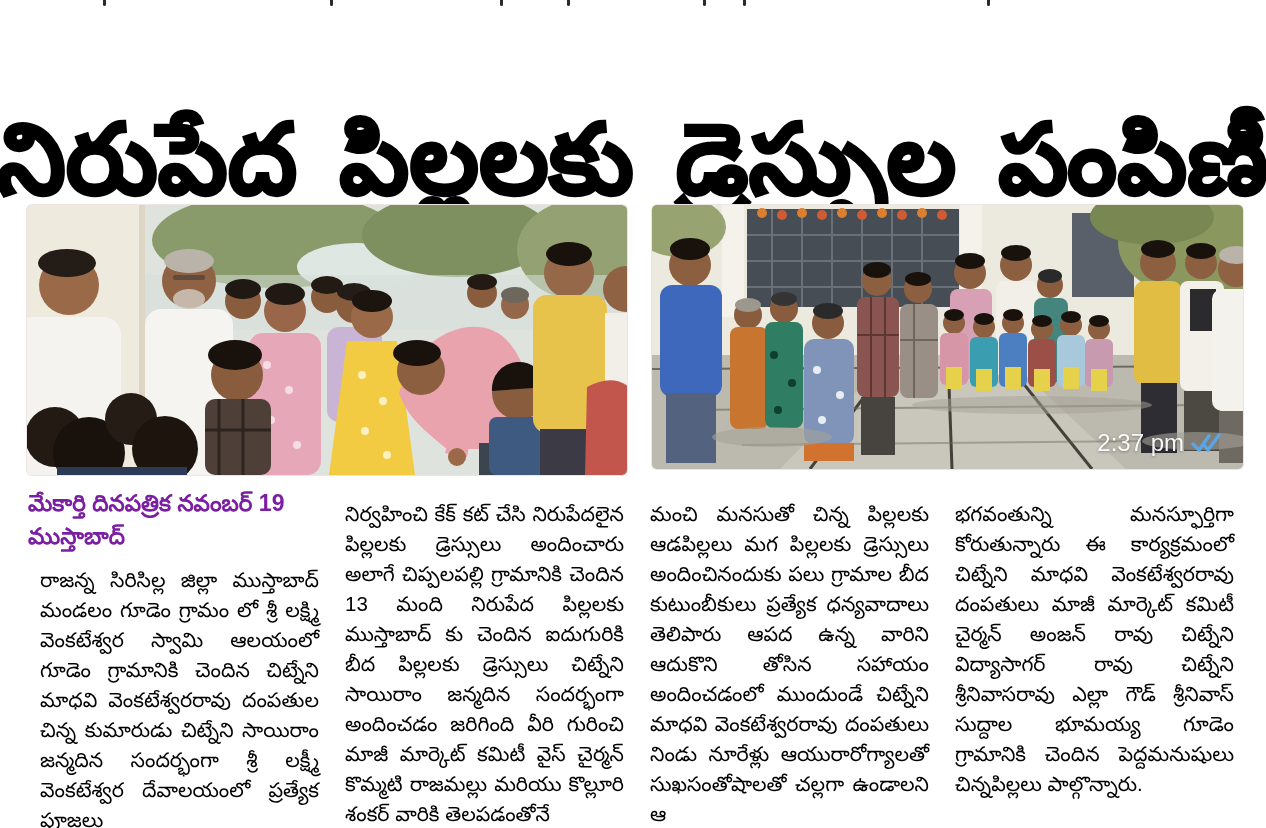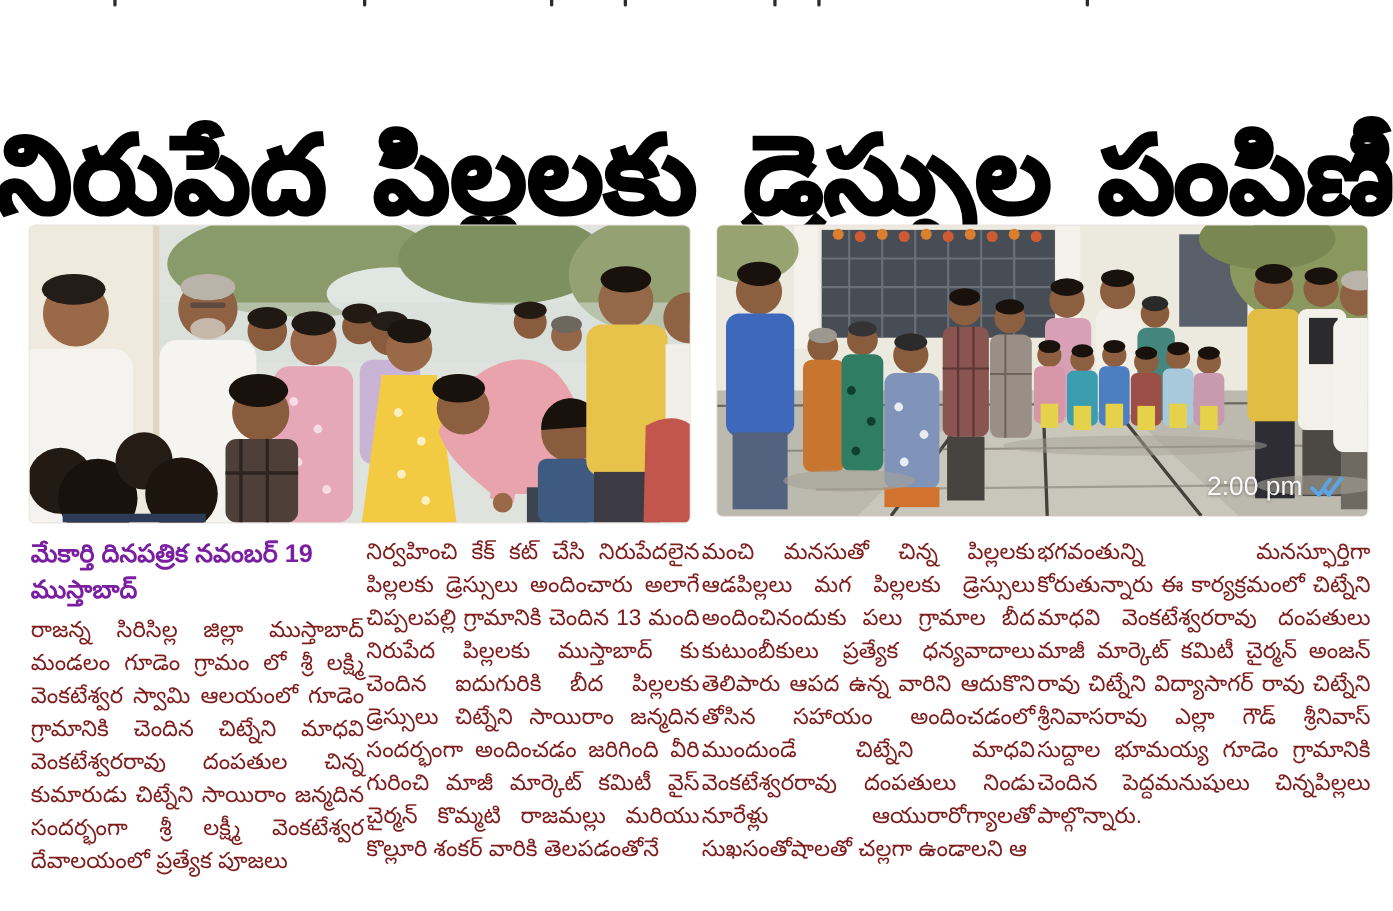--- a/index.html
+++ b/index.html
@@ -48,22 +48,22 @@
     position:absolute;top:487px;left:28px;width:1218px;
     display:grid;grid-template-columns:repeat(4,1fr);column-gap:2px;
   }
   .col{min-width:0;}
   .dateline{
     margin:0 0 5px 0;
     color:#7b1fa2;font-weight:bold;
     font-size:23px;line-height:33px;
   }
   .body-text{
-    margin:0;
-    color:#7f1d1d;
+    margin:12px;
+    color:#000000;
     font-size:20.5px;line-height:30px;
     text-align:justify;text-justify:inter-word;
   }
 </style>
 </head>
 <body>
 
 <div class="page">
 
   <div class="top-marks">
@@ -295,21 +295,21 @@
         <circle cx="584" cy="64" r="18" fill="#8f6243"></circle>
           <ellipse cx="584" cy="50" rx="17" ry="9" fill="#b9b3a9"></ellipse>
         <rect x="560" y="84" width="50" height="122" rx="10" fill="#f4f2ec"></rect>
         <rect x="567" y="206" width="38" height="52" fill="#6e6a62"></rect>
 
         <ellipse cx="120" cy="232" rx="60" ry="10" fill="#a5a297" opacity="0.6"></ellipse>
         <ellipse cx="380" cy="200" rx="120" ry="9" fill="#a5a297" opacity="0.5"></ellipse>
         <ellipse cx="545" cy="236" rx="55" ry="9" fill="#a5a297" opacity="0.6"></ellipse>
       </svg>
       <div class="timestamp">
-        <span>2:00 pm</span>
+        <span>2:37 pm</span>
         <svg width="30" height="20" viewBox="0 0 30 20" xmlns="http://www.w3.org/2000/svg">
           <polyline points="2,11 8,17 18,3" fill="none" stroke="#58a6e8" stroke-width="3.5" stroke-linecap="round" stroke-linejoin="round"></polyline>
           <polyline points="13,12 17,17 28,2" fill="none" stroke="#58a6e8" stroke-width="3.5" stroke-linecap="round" stroke-linejoin="round"></polyline>
         </svg>
       </div>
     </figure>
   </div>
 
   <div class="columns">
     <div class="col">

